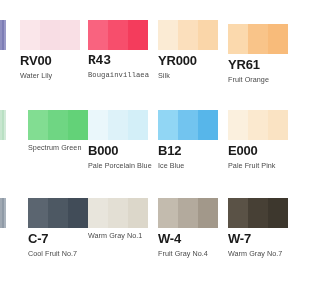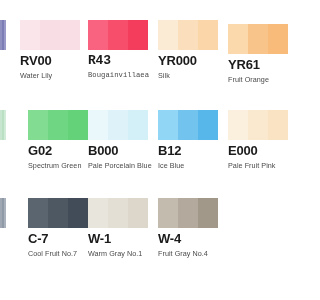--- a/index.html
+++ b/index.html
@@ -136,21 +136,20 @@
         </div>
         <div class="code">YR61</div>
         <div class="name">Fruit Orange</div>
       </div>
       <div class="cell" style="left: 28px; top: 110px;">
         <div class="swatch" style="height: 30px;">
           <div class="band" style="background: rgb(130, 221, 146);"></div>
           <div class="band" style="background: rgb(111, 214, 131);"></div>
           <div class="band" style="background: rgb(99, 210, 120);"></div>
         </div>
-        <div class="code">G02</div>
         <div class="name">Spectrum Green</div>
       </div>
       <div class="cell" style="left: 88px; top: 110px;">
         <div class="swatch" style="height: 30px;">
           <div class="band" style="background: rgb(234, 247, 251);"></div>
           <div class="band" style="background: rgb(221, 242, 249);"></div>
           <div class="band" style="background: rgb(211, 239, 248);"></div>
         </div>
         <div class="code">B000</div>
         <div class="name">Pale Porcelain Blue</div>
@@ -181,26 +180,34 @@
         </div>
         <div class="code">C-7</div>
         <div class="name">Cool Fruit No.7</div>
       </div>
       <div class="cell" style="left: 88px; top: 198px;">
         <div class="swatch" style="height: 30px;">
           <div class="band" style="background: rgb(232, 229, 220);"></div>
           <div class="band" style="background: rgb(227, 223, 212);"></div>
           <div class="band" style="background: rgb(220, 215, 202);"></div>
         </div>
-        <div class="code">W-1</div>
         <div class="name">Warm Gray No.1</div>
       </div>
       <div class="cell" style="left: 158px; top: 198px;">
         <div class="swatch" style="height: 30px;">
           <div class="band" style="background: rgb(195, 187, 174);"></div>
           <div class="band" style="background: rgb(179, 170, 157);"></div>
           <div class="band" style="background: rgb(162, 152, 138);"></div>
         </div>
         <div class="code">W-4</div>
         <div class="name">Fruit Gray No.4</div>
       </div>
+      <div class="cell" style="left: 228px; top: 198px;">
+        <div class="swatch" style="height: 30px;">
+          <div class="band" style="background: rgb(90, 82, 70);"></div>
+          <div class="band" style="background: rgb(71, 64, 53);"></div>
+          <div class="band" style="background: rgb(61, 55, 45);"></div>
+        </div>
+        <div class="code">W-7</div>
+        <div class="name">Warm Gray No.7</div>
+      </div>
     </div>
 </div>
 
 </body></html>

